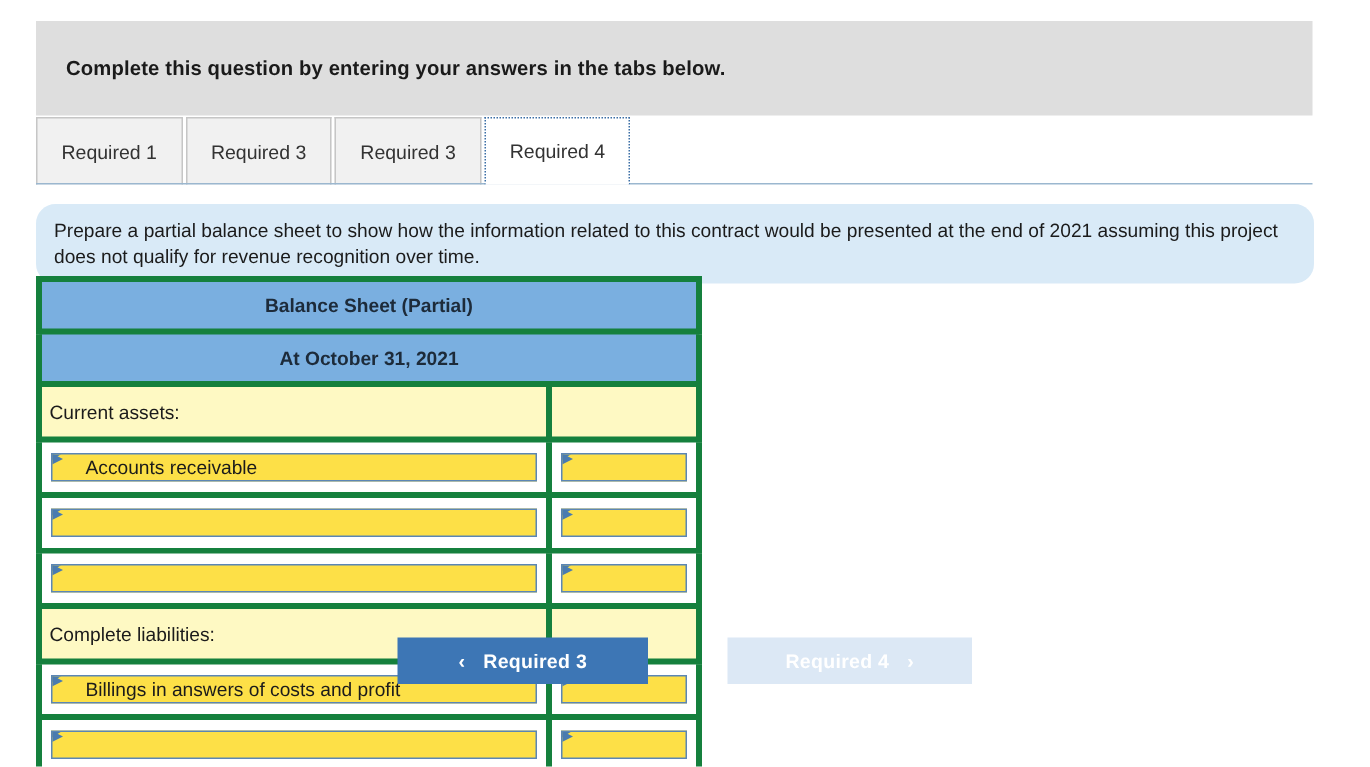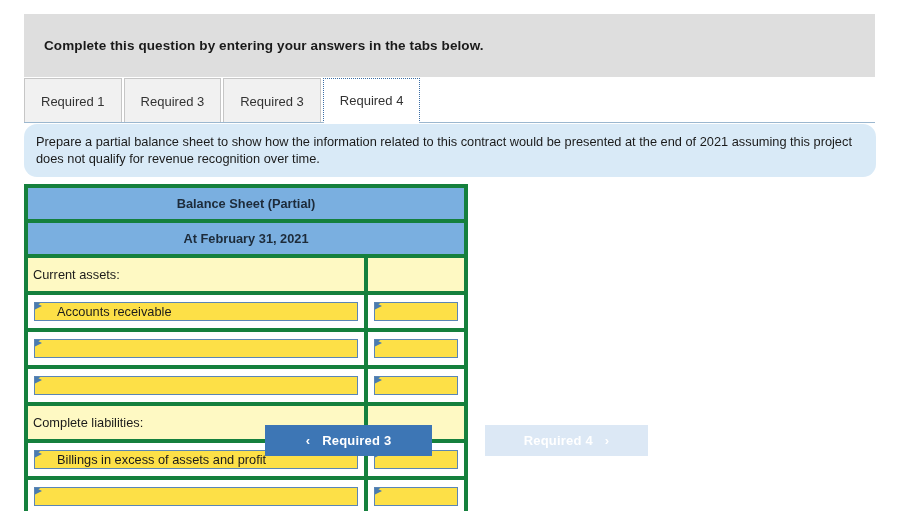--- a/index.html
+++ b/index.html
@@ -87,21 +87,21 @@
     width: 851px;
     height: 1px;
     background: #9bb7cf;
     z-index: 2;
   }
 
   
   .instruction {
     position: absolute;
     left: 24px;
-    top: 124px;
+    top: 136px;
     width: 852px;
     min-height: 48px;
     background: #d9eaf7;
     box-sizing: border-box;
     padding: 9px 12px 10px 12px;
     border-radius: 13px;
   }
   .instruction p {
     margin: 0;
     font-size: 12.8px;
@@ -260,21 +260,21 @@
   <table class="bs-table">
     <colgroup>
       <col class="col-label">
       <col class="col-amount">
     </colgroup>
     <tbody>
       <tr class="bs-head">
         <td colspan="2">Balance Sheet (Partial)</td>
       </tr>
       <tr class="bs-head">
-        <td colspan="2">At February 31, 2021</td>
+        <td colspan="2">At October 31, 2021</td>
       </tr>
     </tbody>
     <tbody id="bs-body">
         <tr>
           <td class="cell-static">Current assets:</td>
           <td class="cell-static"></td>
         </tr>
         <tr>
           <td class="cell-input">
             <div class="field">
@@ -318,21 +318,21 @@
           </td>
         </tr>
         <tr>
           <td class="cell-static">Complete liabilities:</td>
           <td class="cell-static"></td>
         </tr>
         <tr>
           <td class="cell-input">
             <div class="field">
               <span class="marker"></span>
-              <span>Billings in excess of assets and profit</span>
+              <span>Billings in answers of costs and profit</span>
             </div>
           </td>
           <td class="cell-input">
             <div class="field">
               <span class="marker"></span>
               <span></span>
             </div>
           </td>
         </tr>
         <tr>

